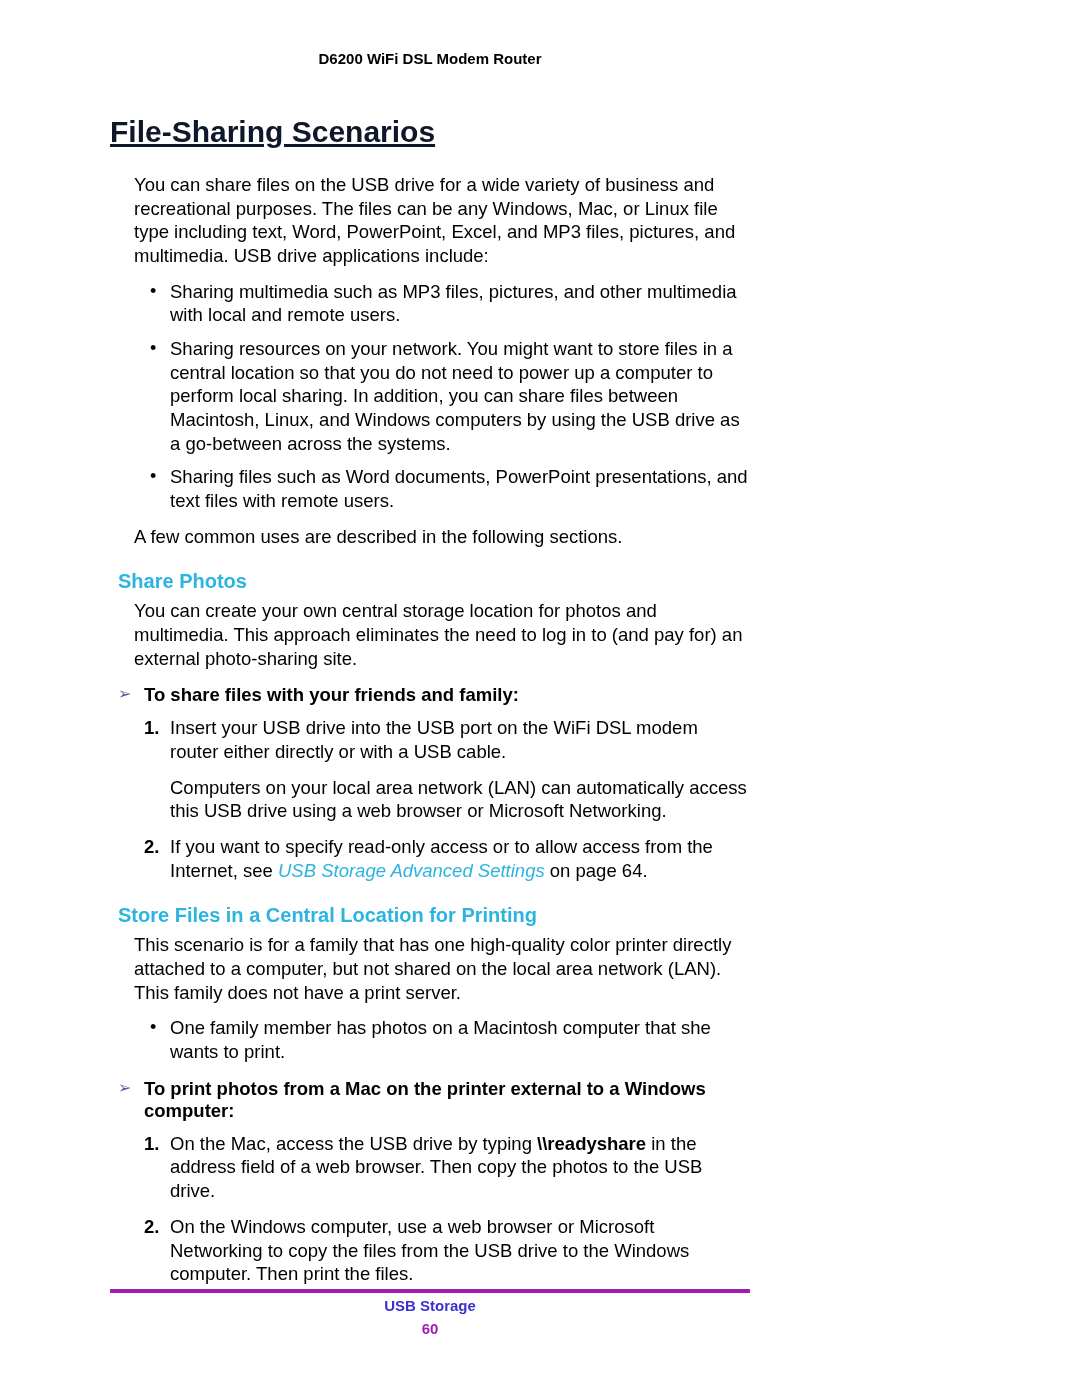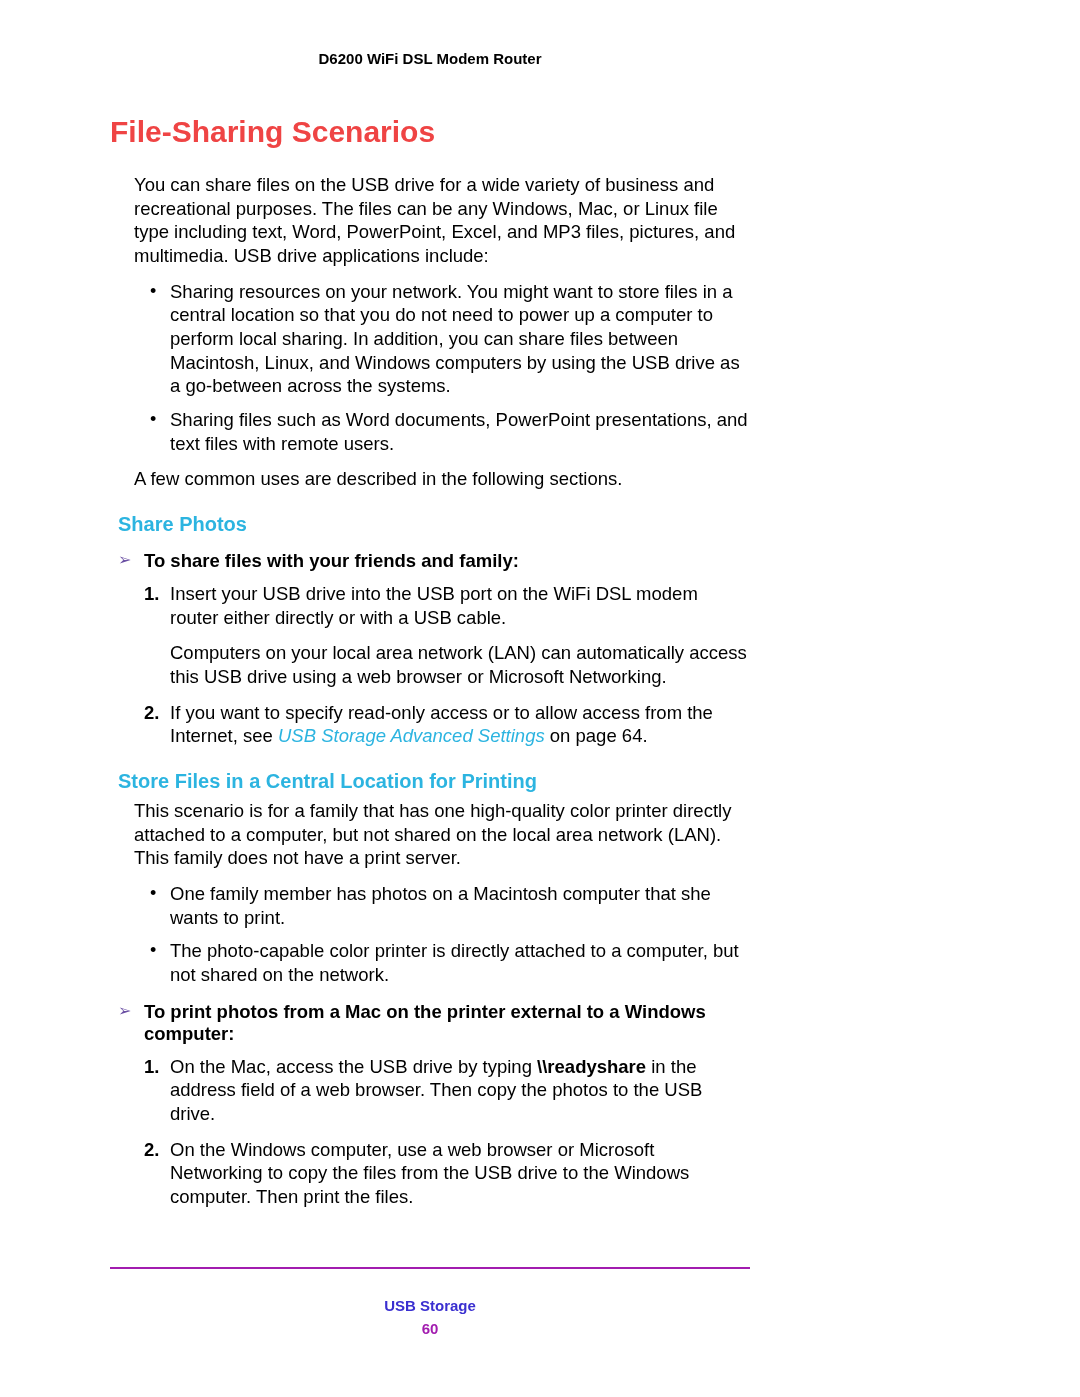--- a/index.html
+++ b/index.html
@@ -17,24 +17,25 @@
     padding: 50px 110px 0 110px;
   }
   .page-header {
     text-align: center;
     font-weight: bold;
     font-size: 15px;
     margin-bottom: 48px;
     color: #000;
   }
   h1.section-title {
-    color: #ef4444;
+    color: #0f172a;
     font-size: 30px;
     font-weight: bold;
     margin: 0 0 24px 0;
+    text-decoration: underline;
   }
   h2.subsection-title {
     color: #2cb4e0;
     font-size: 20px;
     font-weight: bold;
     margin: 22px 0 6px 8px;
   }
   .body-text {
     font-size: 18.5px;
     line-height: 1.28;
@@ -103,22 +104,22 @@
   }
   .cmd {
     font-weight: bold;
   }
   .page-footer {
     position: absolute;
     left: 110px;
     right: 110px;
     bottom: 60px;
     text-align: center;
-    border-top: 2px solid #a21caf;
-    padding-top: 28px;
+    border-top: 4px solid #a21caf;
+    padding-top: 4px;
   }
   .footer-label {
     color: #3a2fd0;
     font-weight: bold;
     font-size: 15px;
   }
   .footer-page {
     color: #a21caf;
     font-weight: bold;
     font-size: 15px;
@@ -130,46 +131,47 @@
 
 <div class="page">
 
   <div class="page-header">D6200 WiFi DSL Modem Router</div>
 
   <h1 class="section-title">File-Sharing Scenarios</h1>
 
   <p class="body-text">You can share files on the USB drive for a wide variety of business and recreational purposes. The files can be any Windows, Mac, or Linux file type including text, Word, PowerPoint, Excel, and MP3 files, pictures, and multimedia. USB drive applications include:</p>
 
   <ul class="bullets">
+    <li>Sharing multimedia such as MP3 files, pictures, and other multimedia with local and remote users.</li>
     <li>Sharing resources on your network. You might want to store files in a central location so that you do not need to power up a computer to perform local sharing. In addition, you can share files between Macintosh, Linux, and Windows computers by using the USB drive as a go-between across the systems.</li>
     <li>Sharing files such as Word documents, PowerPoint presentations, and text files with remote users.</li>
   </ul>
 
   <p class="body-text">A few common uses are described in the following sections.</p>
 
   <h2 class="subsection-title">Share Photos</h2>
+  <p class="body-text">You can create your own central storage location for photos and multimedia. This approach eliminates the need to log in to (and pay for) an external photo-sharing site.</p>
 
   <div class="task-line">To share files with your friends and family:</div>
 
   <ol class="numbered">
     <li>
       <span>Insert your USB drive into the USB port on the WiFi DSL modem router either directly or with a USB cable.</span>
       <div style="margin-top:12px">Computers on your local area network (LAN) can automatically access this USB drive using a web browser or Microsoft Networking.</div>
     </li>
     <li>
       <span>If you want to specify read-only access or to allow access from the Internet, see </span><span class="link">USB Storage Advanced Settings</span><span> on page 64.</span>
     </li>
   </ol>
 
   <h2 class="subsection-title">Store Files in a Central Location for Printing</h2>
   <p class="body-text">This scenario is for a family that has one high-quality color printer directly attached to a computer, but not shared on the local area network (LAN). This family does not have a print server.</p>
 
   <ul class="bullets">
     <li>One family member has photos on a Macintosh computer that she wants to print.</li>
-    <li>The photo-capable color printer is directly attached to a computer, but not shared on the network.</li>
   </ul>
 
   <div class="task-line">To print photos from a Mac on the printer external to a Windows computer:</div>
 
   <ol class="numbered">
     <li>
       <span>On the Mac, access the USB drive by typing </span><span class="cmd">\\readyshare</span><span> in the address field of a web browser. Then copy the photos to the USB drive.</span>
     </li>
     <li>On the Windows computer, use a web browser or Microsoft Networking to copy the files from the USB drive to the Windows computer. Then print the files.</li>
   </ol>

